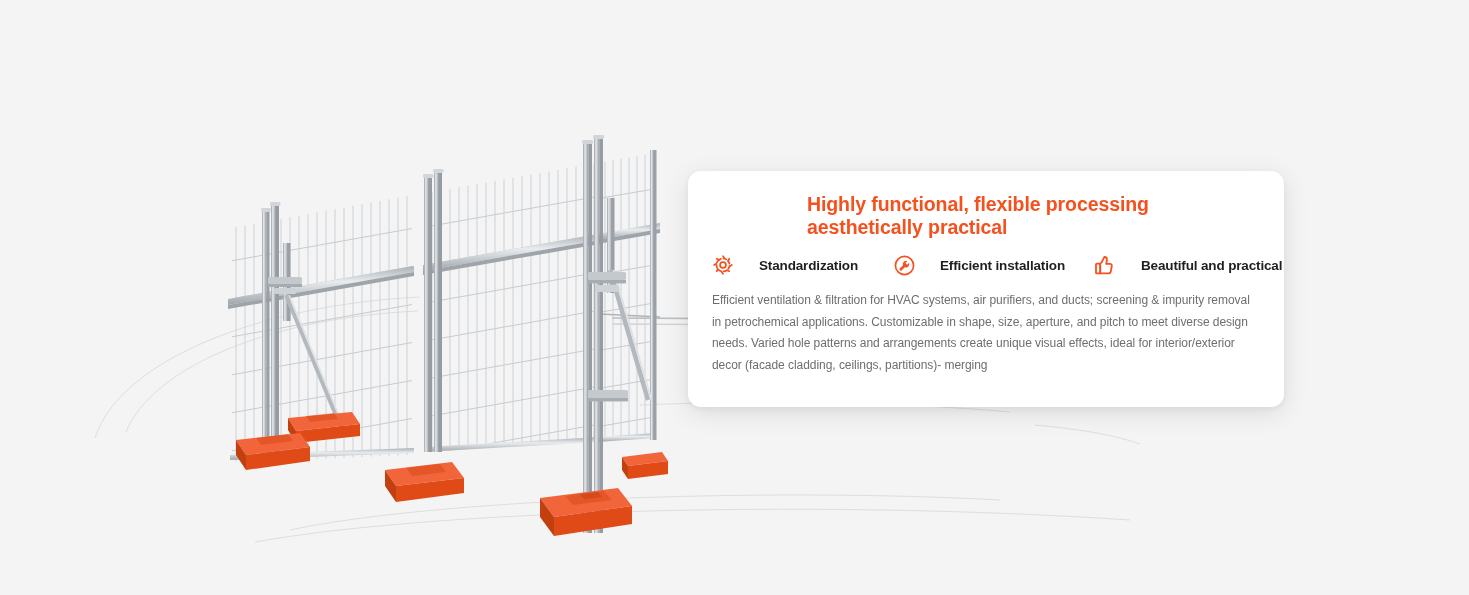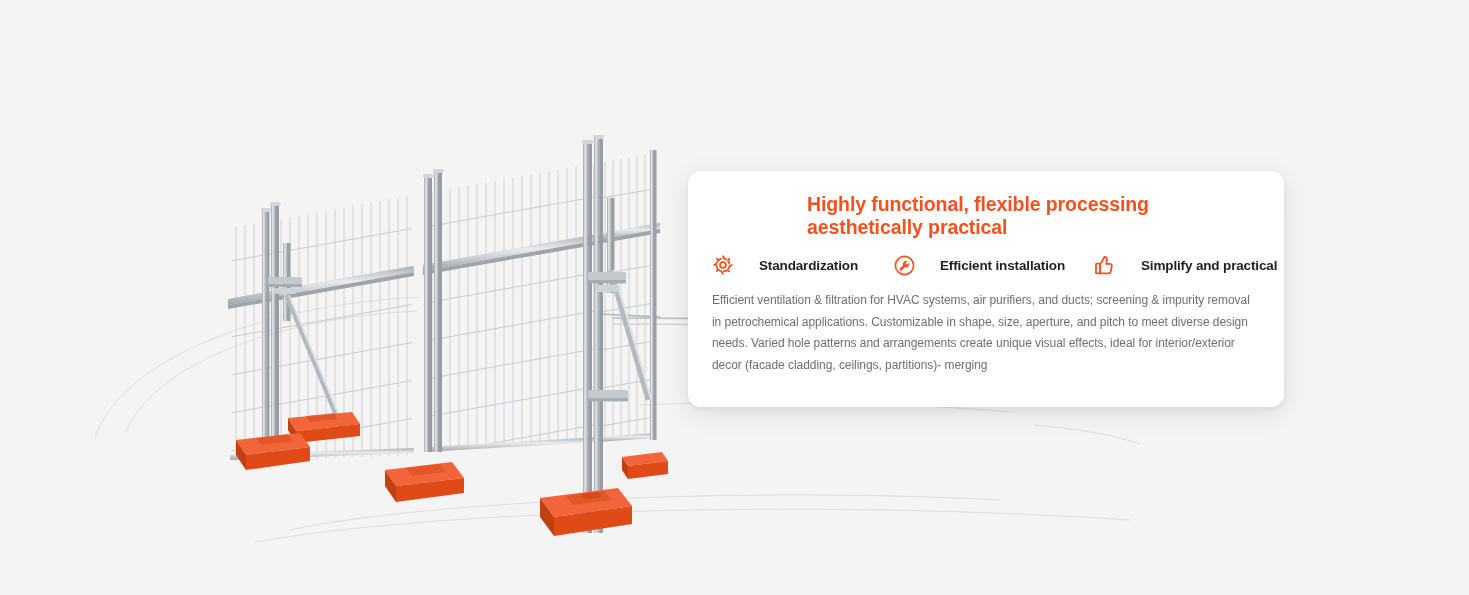--- a/index.html
+++ b/index.html
@@ -343,21 +343,21 @@
 
       <div class="feature">
         <span class="icon-wrap">
           <svg width="24" height="24" viewBox="0 0 24 24" fill="none" stroke="#f4511e" stroke-width="1.8" stroke-linejoin="round" stroke-linecap="round">
             <path d="M8.2 10.6 L8.2 20.4 L16.4 20.4 C17.6 20.4 18.6 19.5 18.8 18.3
                      L19.8 13.0 C20.0 11.9 19.2 10.9 18.1 10.9 L14.2 10.9
                      L14.9 7.0 C15.1 5.6 14.2 4.3 12.9 4.0 L12.4 3.9 L9.6 9.4 Z"></path>
             <rect x="4.0" y="10.6" width="4.2" height="9.8" rx="0.7"></rect>
           </svg>
         </span>
-        <span class="feature-label">Simplify and practical</span>
+        <span class="feature-label">Beautiful and practical</span>
       </div>
 
     </div>
 
     <p id="card-body">Efficient ventilation &amp; filtration for HVAC systems, air purifiers, and ducts; screening &amp; impurity removal in petrochemical applications. Customizable in shape, size, aperture, and pitch to meet diverse design needs. Varied hole patterns and arrangements create unique visual effects, ideal for interior/exterior decor (facade cladding, ceilings, partitions)- merging</p>
   </div>
 
 </div>
 
 </body></html>

